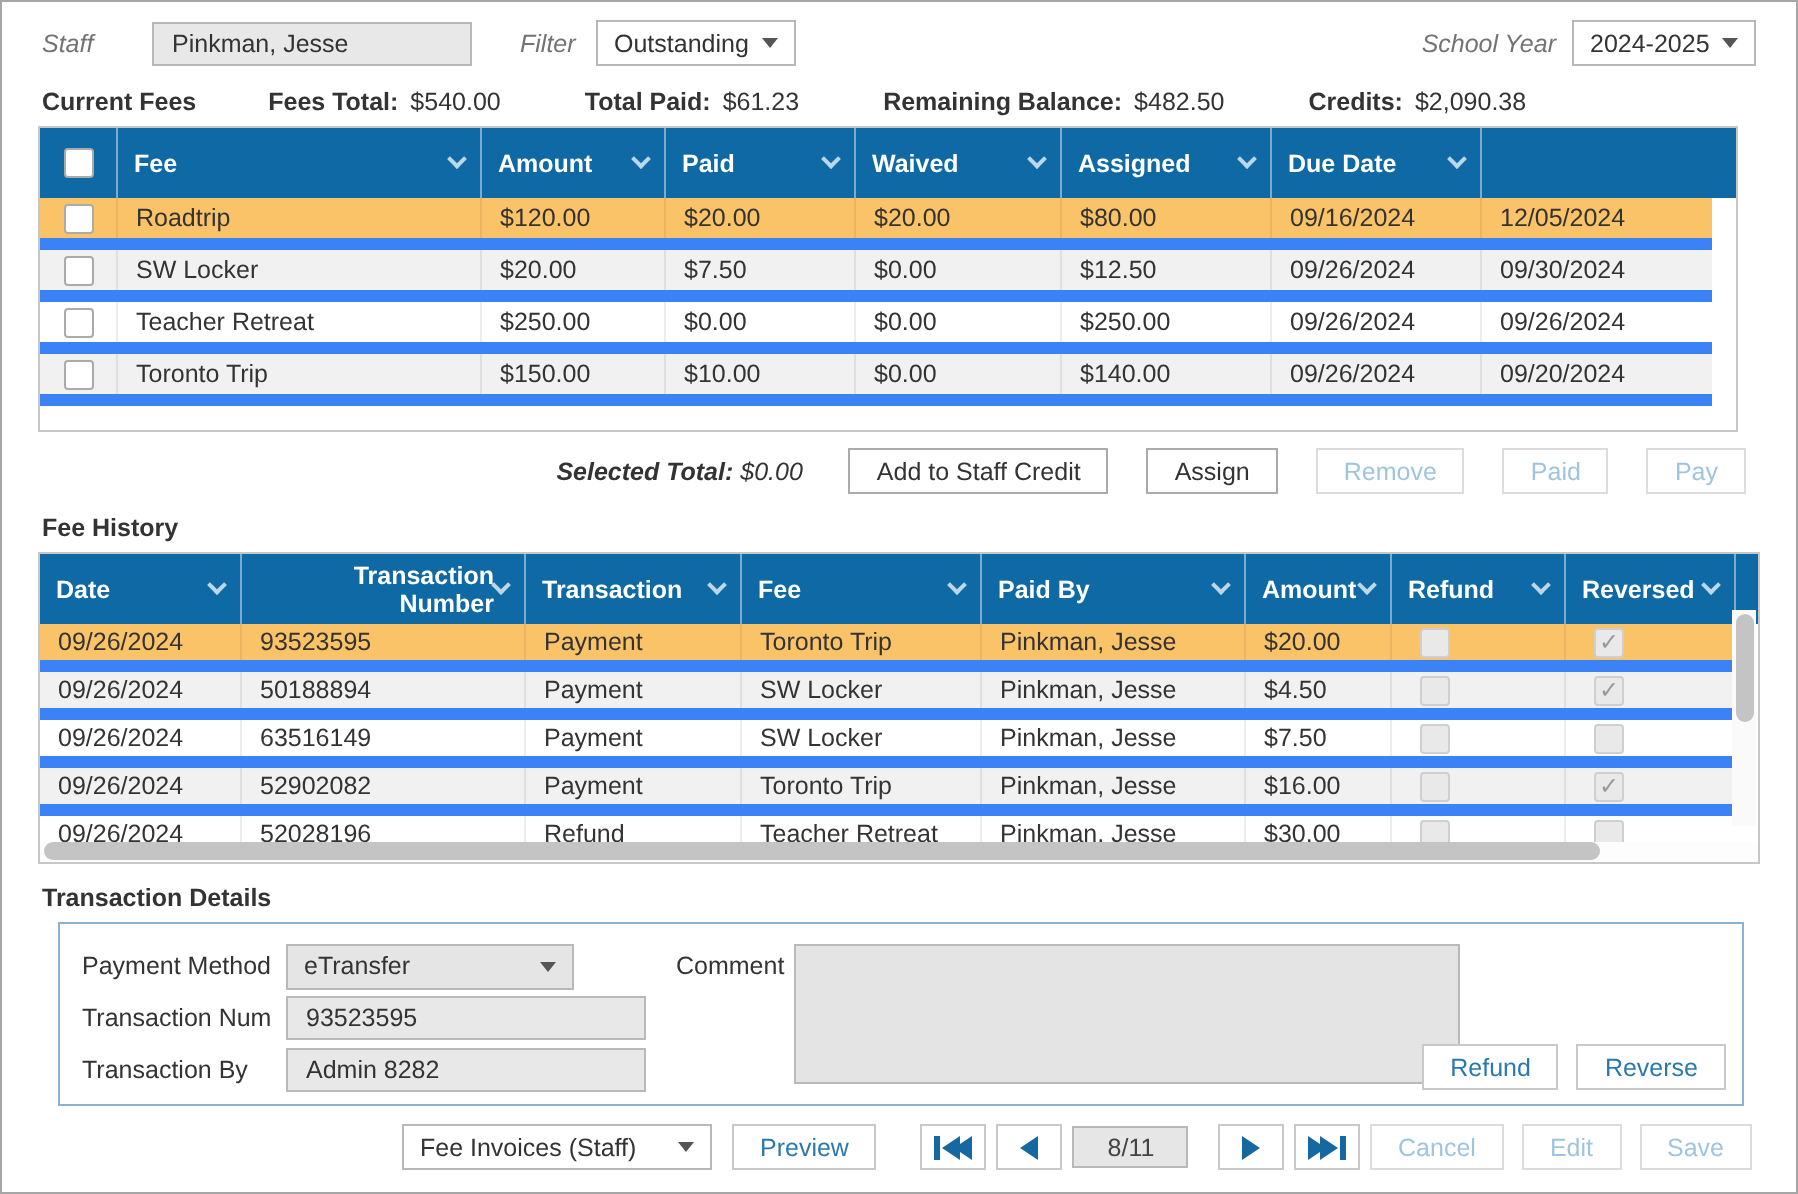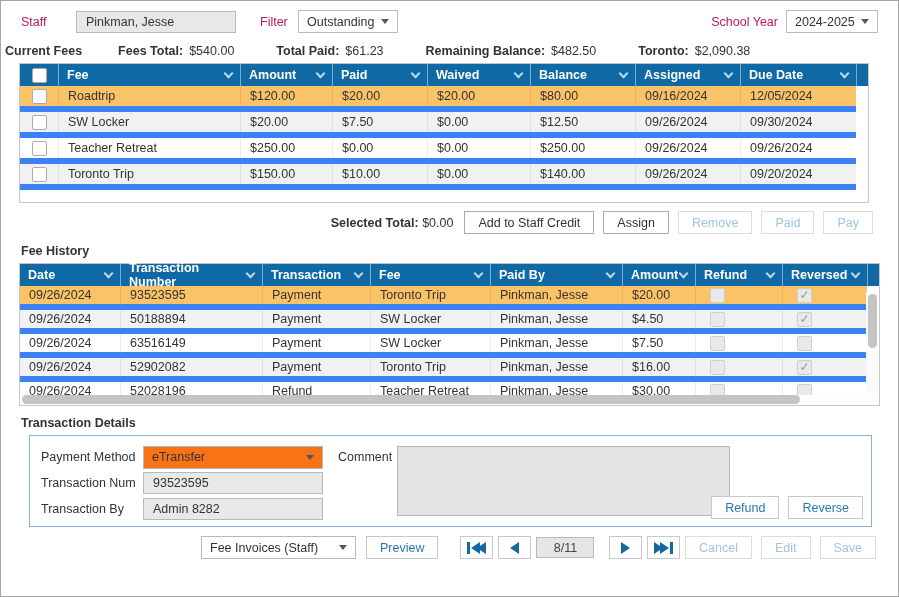--- a/index.html
+++ b/index.html
@@ -12,39 +12,39 @@
               align-items: center; padding: 0 12px 0 10px; }
   .titlebar .title { font-weight: bold; font-size: 13px; }
   .titlebar .spacer { flex: 1; }
   .tb-btn { width: 26px; height: 22px; display: flex; align-items: center; justify-content: center;
             color: #cfe2ef; cursor: pointer; }
   .minus-line { width: 11px; height: 2px; background: #cfe2ef; }
   .close-x { font-size: 16px; line-height: 1; color: #e7f1f8; }
 
   
   .toolbar { display: flex; align-items: center; padding: 9px 20px 0 20px; height: 32px; }
-  .lbl { color: #be185d; }
+  .lbl { color: #737373; font-style: italic; }
   .field-input { background: #e8e8e8; border: 1px solid #b9b9b9; height: 22px; padding: 0 9px;
                  font: inherit; color: #333; }
   .select { border: 1px solid #b9b9b9; background: #fff; height: 23px; display: flex;
             align-items: center; justify-content: space-between; padding: 0 8px; cursor: pointer; }
   .arrow-down { width: 0; height: 0; border-left: 4px solid transparent;
                 border-right: 4px solid transparent; border-top: 5px solid #555; }
 
   
-  .summary { display: flex; align-items: center; padding: 11px 20px 0 4px; height: 24px; text-align: right; }
+  .summary { display: flex; align-items: center; padding: 11px 20px 0 20px; height: 24px; text-align: right; }
   .summary b { margin-right: 6px; }
   .sum-title { font-weight: bold; margin-right: 36px; }
   .sum-pair { margin-right: 42px; white-space: nowrap; }
 
   
   .gtable { margin-left: 18px; border: 1px solid #c7c7c7; background: #fff; }
   .hrow { display: grid; background: #0e69a5; color: #fff; font-weight: bold; }
-  .hcell { height: 22px; display: flex; align-items: center; justify-content: space-between;
-           padding: 0 8px; border-left: 1px solid rgba(255,255,255,.45); cursor: pointer; }
+  .hcell { height: 35px; display: flex; align-items: center; justify-content: space-between;
+           padding: 0 8px; border-left: 1px solid rgba(255,255,255,.45); cursor: pointer; text-align: right; }
   .hcell.first { border-left: none; }
   .hcell.cbx { justify-content: center; padding: 0; cursor: default; }
   .chev { width: 7px; height: 7px; border-right: 2px solid #bcd7e8; border-bottom: 2px solid #bcd7e8;
           transform: rotate(45deg); margin-top: -4px; flex: 0 0 auto; }
   .drow { display: grid; align-items: center; background: #fff; border-bottom: 6px solid #3b82f6; }
   .drow.alt { background: #f1f1f1; }
   .drow.selected { background: #fbc368; }
   .cell { padding: 0 9px; height: 100%; display: flex; align-items: center;
           border-left: 1px solid rgba(0,0,0,0.07); overflow: hidden; white-space: nowrap; }
   .cell.first { border-left: none; }
@@ -57,21 +57,21 @@
   .cb.checked::after { content: "✓"; }
 
   
   .fees-header { grid-template-columns: 38px 182px 92px 95px 103px 105px 105px 116px 14px; }
   .fees-row { grid-template-columns: 38px 182px 92px 95px 103px 105px 105px 116px; width: 836px; height: 26px; }
   #fees-body { height: 116px; overflow: hidden; background: #fff; }
 
   
   .actions { display: flex; align-items: center; justify-content: flex-end; gap: 9px;
              padding: 8px 25px 0 0; height: 31px; }
-  .sel-total { margin-right: 2px; }
+  .sel-total { margin-right: 14px; font-style: italic; }
   .btn { height: 23px; background: #fff; border: 1px solid #ababab; color: #333; padding: 0 13px;
          font: inherit; display: inline-flex; align-items: center; justify-content: center;
          cursor: pointer; white-space: nowrap; }
   .btn.disabled { color: #9fc5de; border-color: #dcdcdc; cursor: default; }
   .btn.blue { color: #2a79ae; border-color: #c9c9c9; }
 
   .section-label { font-weight: bold; margin: 10px 0 5px 20px; }
 
   
   .history-wrap { position: relative; width: 861px; }
@@ -82,21 +82,21 @@
   .vthumb { width: 9px; height: 54px; margin: 2px auto 0; background: #c4c4c4; border-radius: 5px; cursor: pointer; }
   .hscroll { height: 10px; position: relative; background: #fdfdfd; }
   .hthumb { position: absolute; left: 2px; top: 0; width: 778px; height: 9px; background: #c4c4c4;
             border-radius: 5px; cursor: pointer; }
 
   
   .details-panel { margin: 3px 0 0 28px; width: 843px; height: 92px; border: 1px solid #8cb2d2;
                    position: relative; padding: 10px 0 0 11px; }
   .dp-row { display: flex; align-items: center; margin-bottom: 4px; height: 22px; }
   .dp-label { width: 102px; }
-  .dp-select { width: 180px; background: #f97316; }
+  .dp-select { width: 144px; background: #e5e5e5; }
   .dp-input { width: 180px; }
   .comment-label { position: absolute; left: 308px; top: 14px; }
   .comment-box { position: absolute; left: 367px; top: 10px; width: 333px; height: 70px;
                  background: #e4e4e4; border: 1px solid #b9b9b9; resize: none; font: inherit; }
   .dp-buttons { position: absolute; right: 8px; bottom: 7px; display: flex; gap: 9px; }
 
   
   .footer { display: flex; align-items: center; margin-top: 8px; padding-left: 200px; height: 25px; }
   .report-select { width: 155px; }
   .pager { display: flex; align-items: center; gap: 5px; margin-left: 22px; }
@@ -132,21 +132,21 @@
       <span>2024-2025</span>
       <span class="arrow-down"></span>
     </div>
   </div>
 
   <div class="summary">
     <span class="sum-title">Current Fees</span>
     <span class="sum-pair"><b>Fees Total:</b><span>$540.00</span></span>
     <span class="sum-pair"><b>Total Paid:</b><span>$61.23</span></span>
     <span class="sum-pair"><b>Remaining Balance:</b><span>$482.50</span></span>
-    <span class="sum-pair"><b>Toronto:</b><span>$2,090.38</span></span>
+    <span class="sum-pair"><b>Credits:</b><span>$2,090.38</span></span>
   </div>
 
   <div class="gtable" style="width:850px; margin-top:6px">
     <div class="hrow fees-header" id="fees-head">
         <div class="hcell first cbx">
           <span class="cb"></span>
         </div>
         <div class="hcell">
           <span>Fee</span>
           <span class="chev"></span>
@@ -154,24 +154,20 @@
         <div class="hcell">
           <span>Amount</span>
           <span class="chev"></span>
         </div>
         <div class="hcell">
           <span>Paid</span>
           <span class="chev"></span>
         </div>
         <div class="hcell">
           <span>Waived</span>
-          <span class="chev"></span>
-        </div>
-        <div class="hcell">
-          <span>Balance</span>
           <span class="chev"></span>
         </div>
         <div class="hcell">
           <span>Assigned</span>
           <span class="chev"></span>
         </div>
         <div class="hcell">
           <span>Due Date</span>
           <span class="chev"></span>
         </div>
@@ -224,21 +220,21 @@
           <div class="cell">$0.00</div>
           <div class="cell">$140.00</div>
           <div class="cell">09/26/2024</div>
           <div class="cell">09/20/2024</div>
         </div>
       </div>
   </div>
 
   <div class="actions">
     <span class="sel-total"><b>Selected Total:</b> <span>$0.00</span></span>
-    <span id="action-buttons" style="display:flex; gap:9px">
+    <span id="action-buttons" style="display:flex; gap:19px">
         <button class="btn">Add to Staff Credit</button>
         <button class="btn">Assign</button>
         <button class="btn disabled">Remove</button>
         <button class="btn disabled">Paid</button>
         <button class="btn disabled">Pay</button>
       </span>
   </div>
 
   <div class="section-label">Fee History</div>
 

